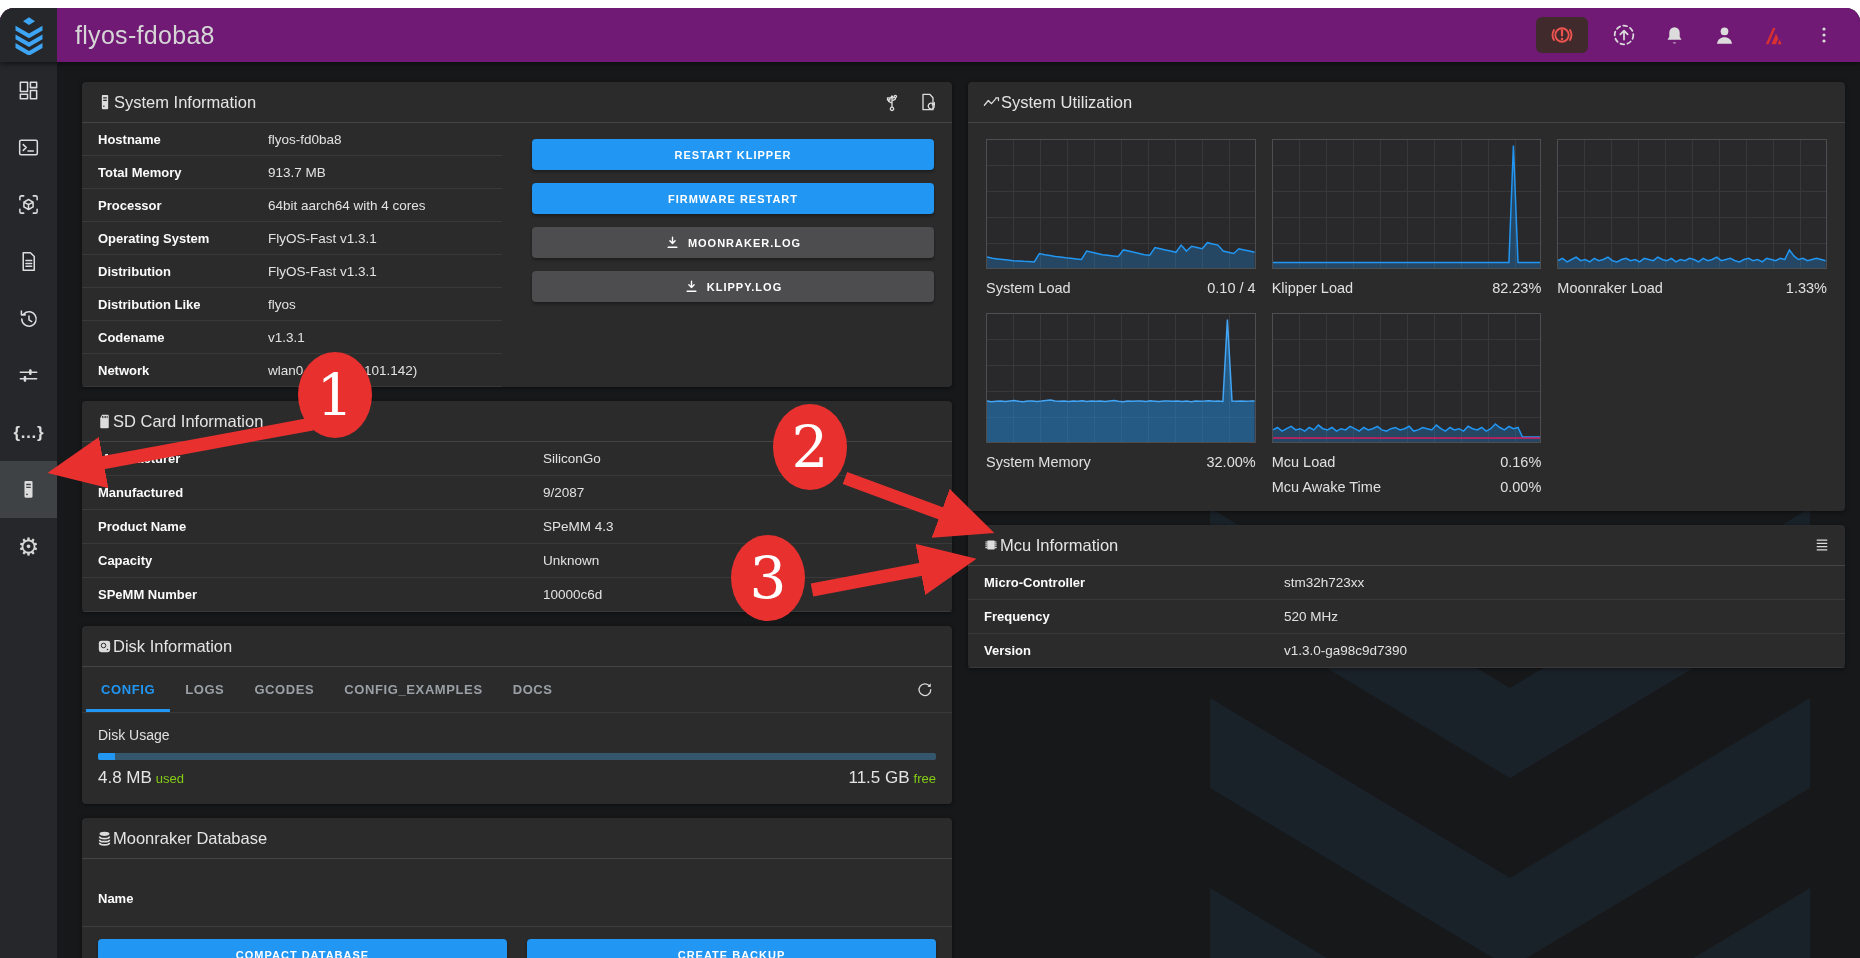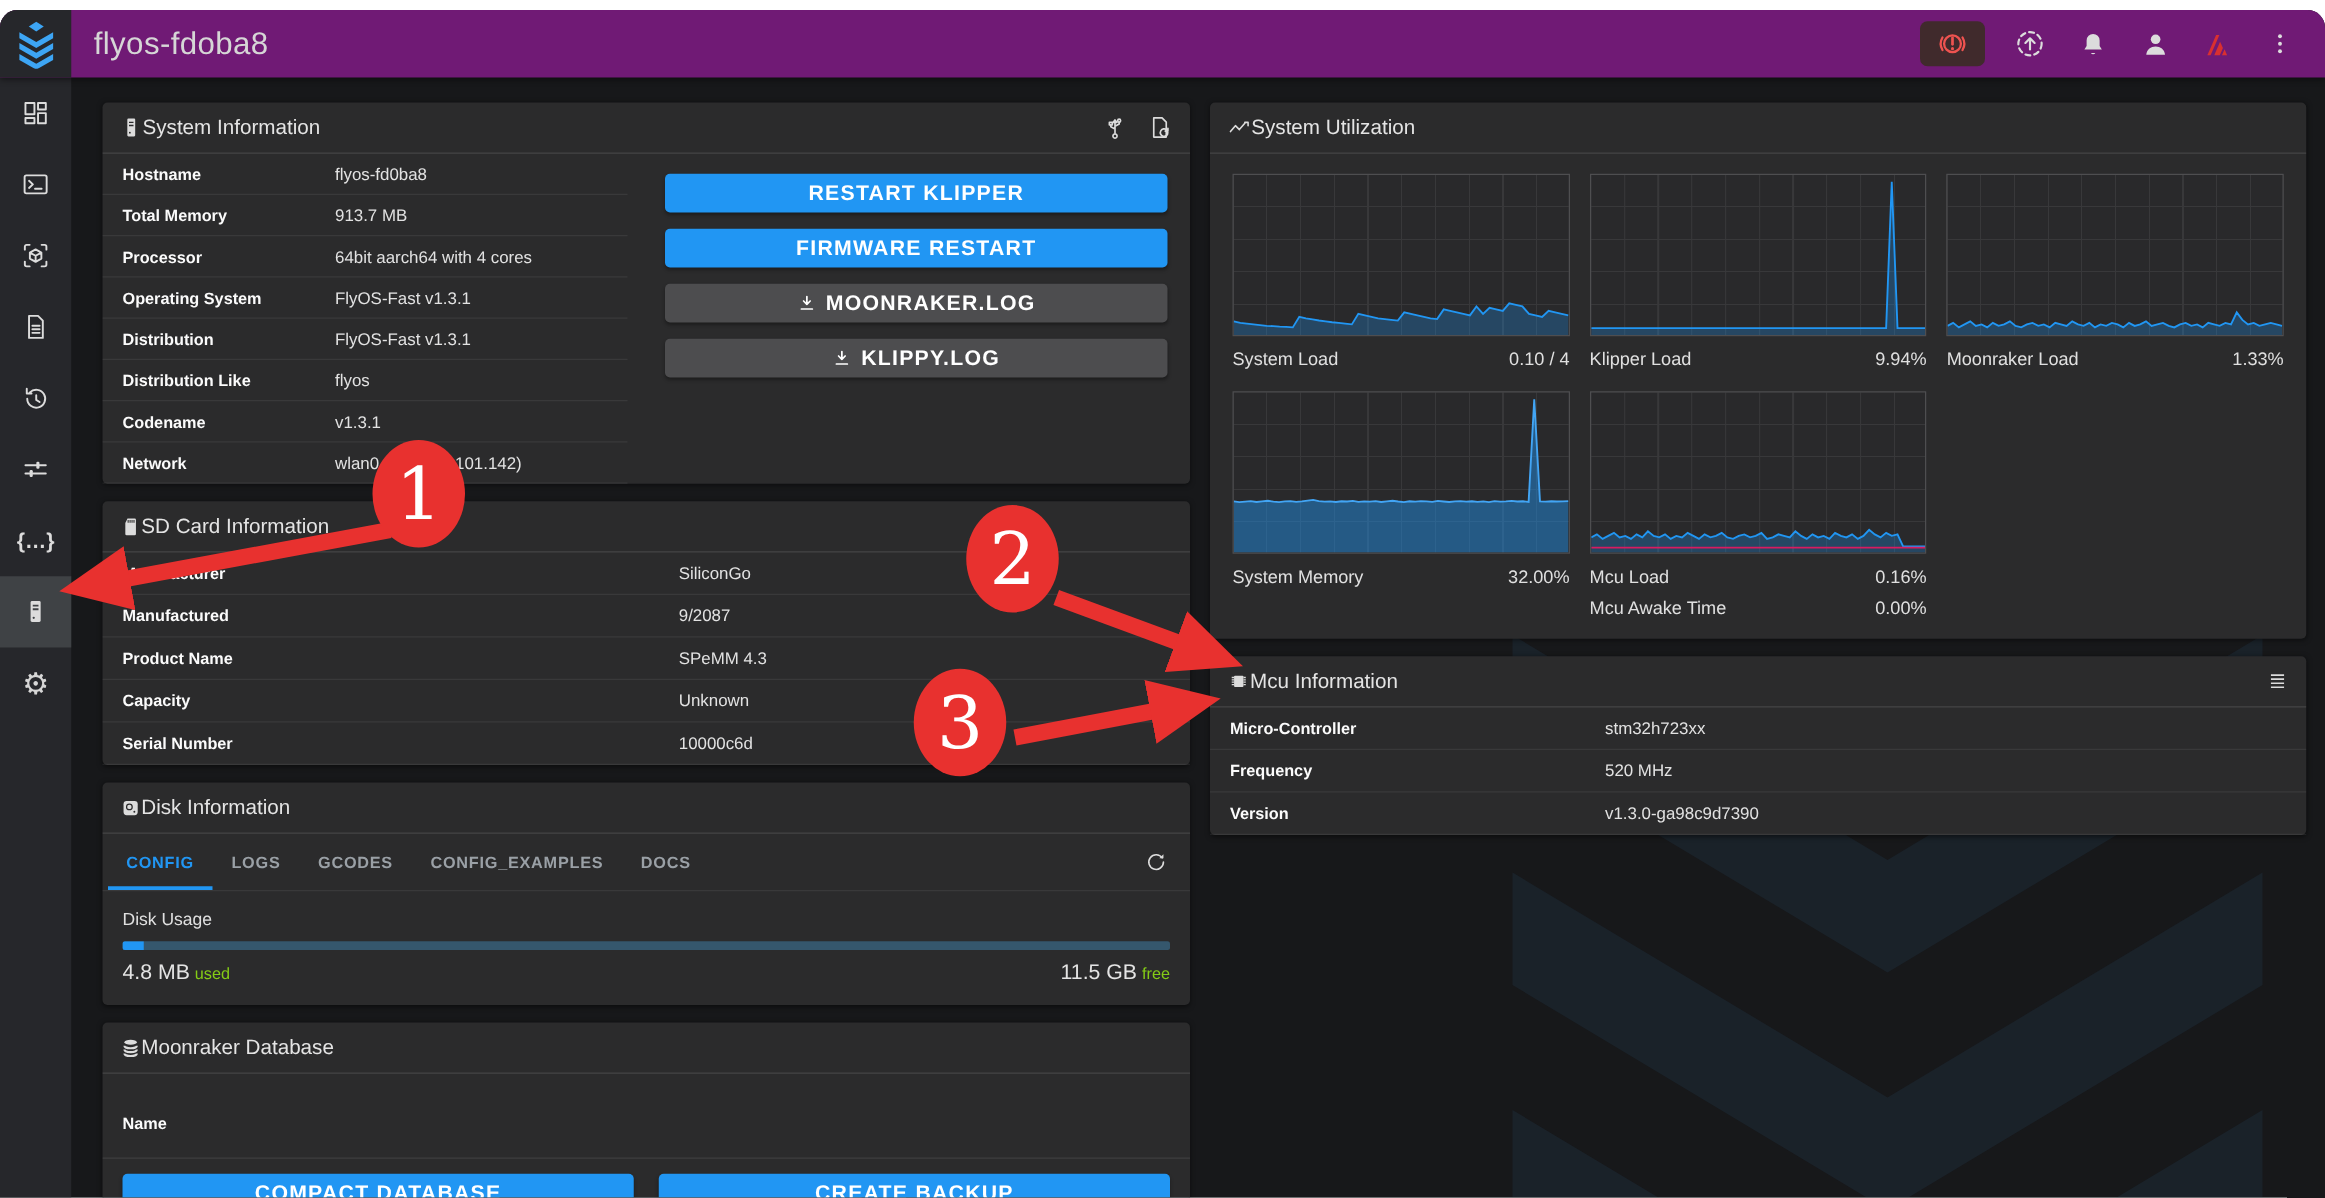--- a/index.html
+++ b/index.html
@@ -36,21 +36,21 @@
   .trow{height:33px;display:flex;align-items:center;padding:0 16px;
     border-bottom:1px solid rgba(255,255,255,.07);}
   .trow .lbl{font-weight:bold;color:#fbfbfb;font-size:13px;flex-shrink:0;}
   .trow .val{color:#e2e2e2;font-size:13.5px;}
   .si-table .lbl{width:170px;}
   .wide-table .lbl{width:445px;}
   .mcu-table .lbl{width:300px;}
   
   .si-body{position:relative;}
   .si-buttons{position:absolute;top:16px;right:18px;width:402px;display:flex;flex-direction:column;gap:13px;}
-  .btn{height:31px;border:none;border-radius:4px;color:#fff;font-size:17px;font-weight:bold;
+  .btn{height:31px;border:none;border-radius:4px;color:#fff;font-size:11px;font-weight:bold;
     letter-spacing:1px;cursor:pointer;display:flex;align-items:center;justify-content:center;gap:8px;
     font-family:"Liberation Sans",sans-serif;box-shadow:0 2px 3px rgba(0,0,0,.35);}
   .btn.primary{background:#2196f3;}
   .btn.grey{background:#4d4d4f;}
   
   .tabs{height:45px;display:flex;align-items:stretch;padding:0 4px;border-bottom:1px solid rgba(255,255,255,.07);}
   .tab{display:flex;align-items:center;padding:0 15px;font-size:13px;font-weight:bold;letter-spacing:.6px;
     color:#9aa0a6;cursor:pointer;}
   .tab.active{color:#2196f3;box-shadow:inset 0 -3px 0 #2196f3;}
   .tabs .spacer{flex:1;}
@@ -320,21 +320,21 @@
             </div>
             <div class="trow">
               <span class="lbl">Product Name</span>
               <span class="val">SPeMM 4.3</span>
             </div>
             <div class="trow">
               <span class="lbl">Capacity</span>
               <span class="val">Unknown</span>
             </div>
             <div class="trow">
-              <span class="lbl">Serial Number</span>
+              <span class="lbl">SPeMM Number</span>
               <span class="val">10000c6d</span>
             </div>
           </div>
         </section>
 
         <section class="panel">
           <div class="phead">
             <svg width="17" height="17" viewBox="0 0 24 24">
               <rect x="4" y="4" width="16" height="16" rx="3.5" class="icf"></rect>
               <circle cx="10.6" cy="10.6" r="3.2" fill="none" stroke="#2b2b2c" stroke-width="1.4"></circle>
@@ -422,21 +422,21 @@
             </div>
             <div class="chart-cell">
               <div class="chart-box">
                   <svg viewBox="0 0 268 128" preserveAspectRatio="none" style="width: 100%; height: 100%;">
                     <polygon points="0,128 0.0,122.5 4.5,122.5 9.1,122.5 13.6,122.5 18.2,122.5 22.7,122.5 27.3,122.5 31.8,122.5 36.3,122.5 40.9,122.5 45.4,122.5 50.0,122.5 54.5,122.5 59.1,122.5 63.6,122.5 68.1,122.5 72.7,122.5 77.2,122.5 81.8,122.5 86.3,122.5 90.8,122.5 95.4,122.5 99.9,122.5 104.5,122.5 109.0,122.5 113.6,122.5 118.1,122.5 122.6,122.5 127.2,122.5 131.7,122.5 136.3,122.5 140.8,122.5 145.4,122.5 149.9,122.5 154.4,122.5 159.0,122.5 163.5,122.5 168.1,122.5 172.6,122.5 177.2,122.5 181.7,122.5 186.2,122.5 190.8,122.5 195.3,122.5 199.9,122.5 204.4,122.5 208.9,122.5 213.5,122.5 218.0,122.5 222.6,122.5 227.1,122.5 231.7,122.5 236.2,122.5 240.7,5.5 245.3,122.5 249.8,122.5 254.4,122.5 258.9,122.5 263.5,122.5 268.0,122.5 268,128" fill="rgba(33,150,243,0.28)"></polygon>
                     <polyline points="0.0,122.5 4.5,122.5 9.1,122.5 13.6,122.5 18.2,122.5 22.7,122.5 27.3,122.5 31.8,122.5 36.3,122.5 40.9,122.5 45.4,122.5 50.0,122.5 54.5,122.5 59.1,122.5 63.6,122.5 68.1,122.5 72.7,122.5 77.2,122.5 81.8,122.5 86.3,122.5 90.8,122.5 95.4,122.5 99.9,122.5 104.5,122.5 109.0,122.5 113.6,122.5 118.1,122.5 122.6,122.5 127.2,122.5 131.7,122.5 136.3,122.5 140.8,122.5 145.4,122.5 149.9,122.5 154.4,122.5 159.0,122.5 163.5,122.5 168.1,122.5 172.6,122.5 177.2,122.5 181.7,122.5 186.2,122.5 190.8,122.5 195.3,122.5 199.9,122.5 204.4,122.5 208.9,122.5 213.5,122.5 218.0,122.5 222.6,122.5 227.1,122.5 231.7,122.5 236.2,122.5 240.7,5.5 245.3,122.5 249.8,122.5 254.4,122.5 258.9,122.5 263.5,122.5 268.0,122.5" fill="none" stroke="#2196f3" stroke-width="1.5"></polyline>
                   </svg>
                 </div>
               <div class="cap">
                 <span>Klipper Load</span>
-                <span>9.94%</span>
+                <span>82.23%</span>
               </div>
             </div>
             <div class="chart-cell">
               <div class="chart-box">
                   <svg viewBox="0 0 268 128" preserveAspectRatio="none" style="width: 100%; height: 100%;">
                     <polygon points="0,128 0.0,120.7 4.5,118.3 9.1,121.9 13.6,119.5 18.2,117.1 22.7,120.7 27.3,119.5 31.8,121.9 36.3,118.3 40.9,120.7 45.4,119.5 50.0,117.1 54.5,120.7 59.1,121.9 63.6,119.5 68.1,118.3 72.7,120.7 77.2,119.5 81.8,121.9 86.3,118.3 90.8,119.5 95.4,120.7 99.9,117.1 104.5,119.5 109.0,120.7 113.6,118.3 118.1,121.9 122.6,119.5 127.2,120.7 131.7,118.3 136.3,119.5 140.8,121.9 145.4,118.3 149.9,120.7 154.4,119.5 159.0,117.1 163.5,120.7 168.1,119.5 172.6,118.3 177.2,120.7 181.7,121.9 186.2,119.5 190.8,118.3 195.3,120.7 199.9,119.5 204.4,121.9 208.9,118.3 213.5,119.5 218.0,120.7 222.6,118.3 227.1,119.5 231.7,109.9 236.2,115.9 240.7,119.5 245.3,118.3 249.8,120.7 254.4,119.5 258.9,118.3 263.5,119.5 268.0,120.7 268,128" fill="rgba(33,150,243,0.28)"></polygon>
                     <polyline points="0.0,120.7 4.5,118.3 9.1,121.9 13.6,119.5 18.2,117.1 22.7,120.7 27.3,119.5 31.8,121.9 36.3,118.3 40.9,120.7 45.4,119.5 50.0,117.1 54.5,120.7 59.1,121.9 63.6,119.5 68.1,118.3 72.7,120.7 77.2,119.5 81.8,121.9 86.3,118.3 90.8,119.5 95.4,120.7 99.9,117.1 104.5,119.5 109.0,120.7 113.6,118.3 118.1,121.9 122.6,119.5 127.2,120.7 131.7,118.3 136.3,119.5 140.8,121.9 145.4,118.3 149.9,120.7 154.4,119.5 159.0,117.1 163.5,120.7 168.1,119.5 172.6,118.3 177.2,120.7 181.7,121.9 186.2,119.5 190.8,118.3 195.3,120.7 199.9,119.5 204.4,121.9 208.9,118.3 213.5,119.5 218.0,120.7 222.6,118.3 227.1,119.5 231.7,109.9 236.2,115.9 240.7,119.5 245.3,118.3 249.8,120.7 254.4,119.5 258.9,118.3 263.5,119.5 268.0,120.7" fill="none" stroke="#2196f3" stroke-width="1.5"></polyline>
                   </svg>
                 </div>
               <div class="cap">

